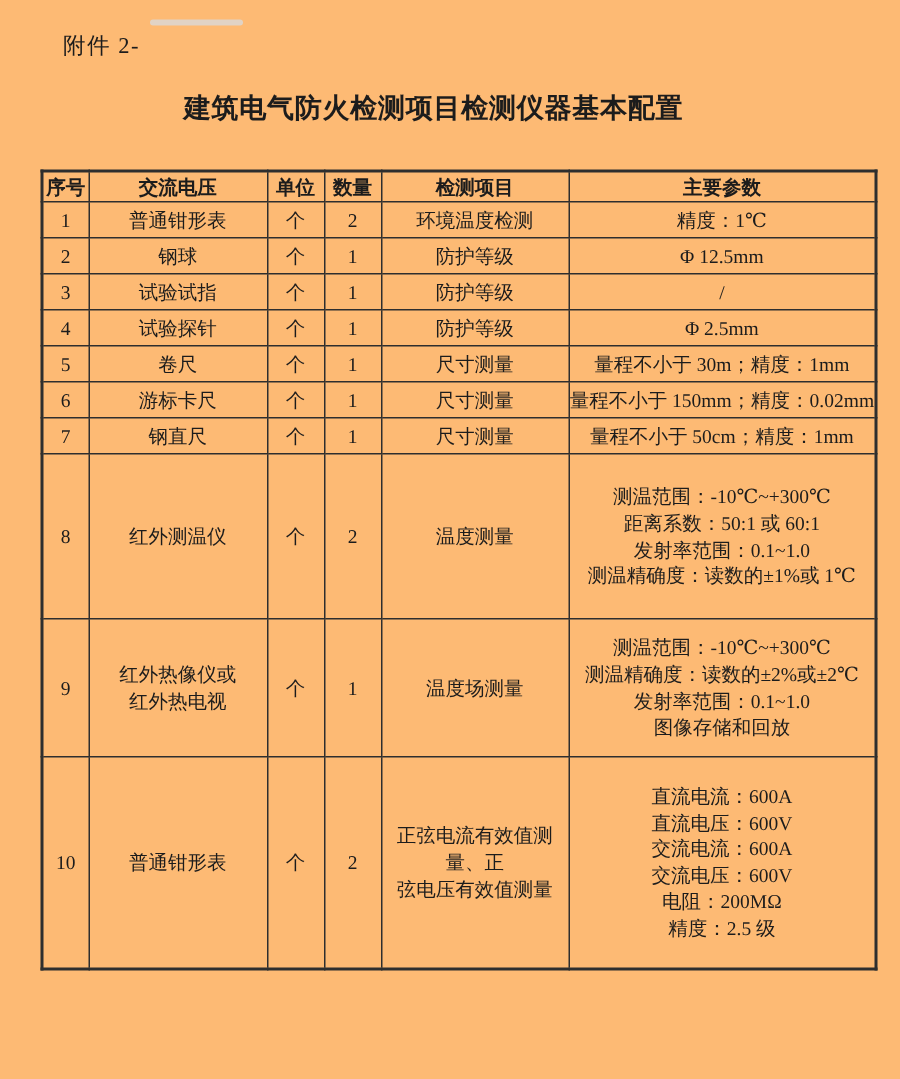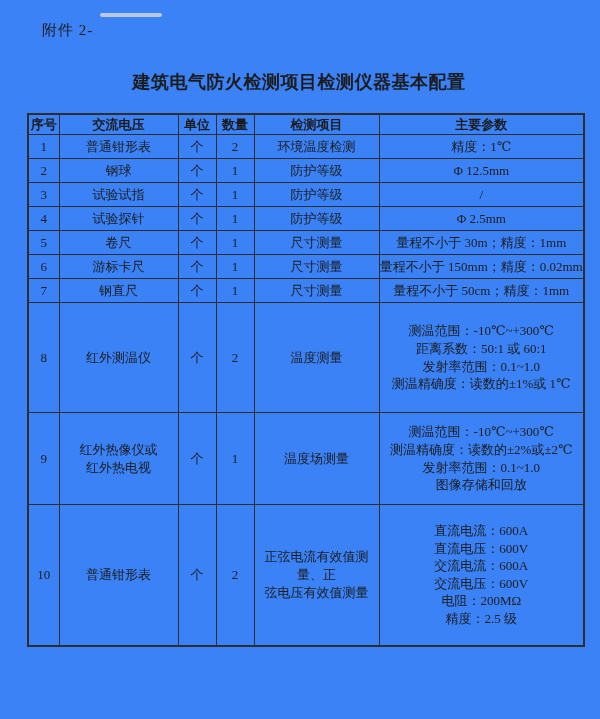--- a/index.html
+++ b/index.html
@@ -1,30 +1,30 @@
 <!DOCTYPE html>
 <html><head>
 <meta charset="utf-8">
 <style>
   html,body{margin:0;padding:0;}
   body{
     width:600px;height:719px;background:#ffffff;position:relative;
     font-family:"Liberation Serif","DejaVu Serif",serif;
     color:#1c1c1c;overflow:hidden;
   }
-  .page{position:absolute;inset:0;background:#3b82f6;}
+  .page{position:absolute;inset:0;background:#fdba74;}
   .smudge{
     position:absolute;left:100px;top:13px;width:62px;height:4px;
     background:#d9d9d9;border-radius:2px;opacity:.8;
   }
   .attach{
     position:absolute;left:42px;top:21px;font-size:15px;letter-spacing:1px;
   }
   .title{
-    position:absolute;left:0;top:54px;width:566px;margin:16px;
+    position:absolute;left:0;top:54px;width:566px;margin:6px;
     text-align:center;font-size:18px;font-weight:bold;letter-spacing:.5px;
   }
   table.cfg{
     position:absolute;left:27px;top:113px;width:556px;
     border-collapse:collapse;table-layout:fixed;
     border:2px solid #2e2e2e;
   }
   table.cfg th, table.cfg td{
     border:1.5px solid #2e2e2e;
     padding:0;margin:0;

